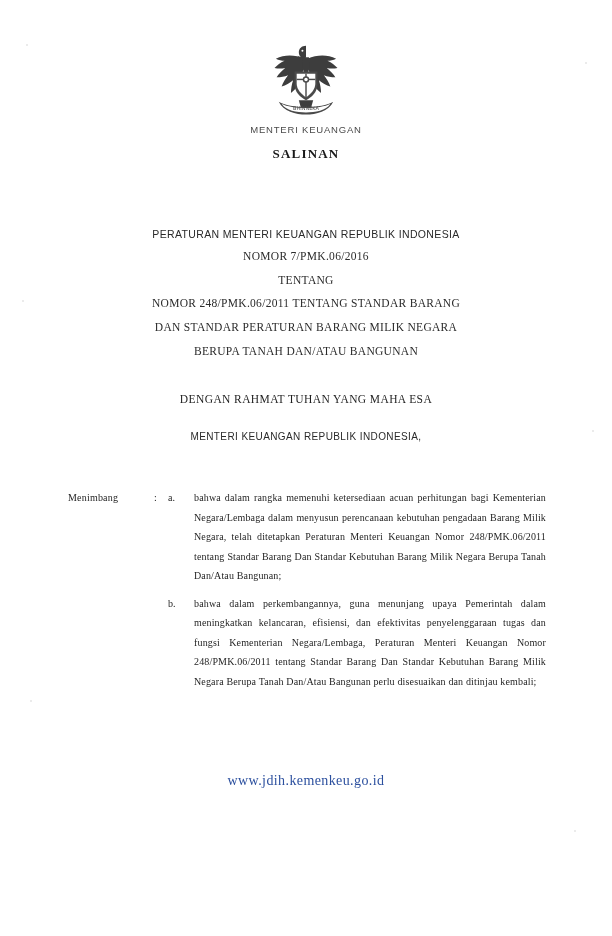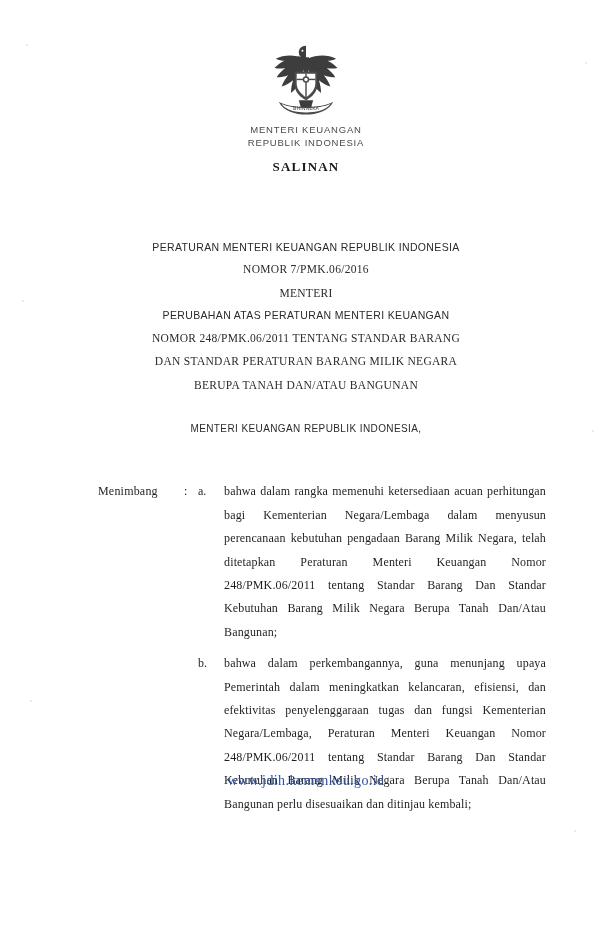--- a/index.html
+++ b/index.html
@@ -88,22 +88,21 @@
   }
 
   
   .considering {
     margin-top: 46px;
     padding-left: 68px;
     padding-right: 66px;
     display: flex;
     align-items: flex-start;
     font-family: "Liberation Serif", serif;
-    font-size: 12px;
-    margin-left: 30px;
+    font-size: 10px;
   }
   .considering-label {
     width: 86px;
     flex: 0 0 86px;
     letter-spacing: 0.2px;
     color: #1f1f1f;
     line-height: 1.95;
   }
   .considering-colon {
     width: 14px;
@@ -197,35 +196,34 @@
           <path d="M22 86 C38 96 82 96 98 86 C92 99 74 104 60 104 C46 104 28 99 22 86 Z" fill="#4a4a4a"></path>
           <path d="M26 89 C40 97 80 97 94 89 C88 99 73 101 60 101 C47 101 32 99 26 89 Z" fill="#ffffff"></path>
           <text x="60" y="98" font-size="7" text-anchor="middle" fill="#4a4a4a" font-family="DejaVu Sans, sans-serif">BHINNEKA</text>
         </g>
       </svg>
     </span>
   </div>
 
   <div class="ministry">
     <div>MENTERI KEUANGAN</div>
-    <div>REPUBLIK INDONESIA</div>
   </div>
 
   <div class="salinan">SALINAN</div>
 
   <div class="title-block">
     <div>PERATURAN MENTERI KEUANGAN REPUBLIK INDONESIA</div>
     <div class="line-serif">NOMOR   7/PMK.06/2016</div>
-    <div class="line-serif">MENTERI</div>
-    <div>PERUBAHAN ATAS PERATURAN MENTERI KEUANGAN</div>
+    <div class="line-serif">TENTANG</div>
     <div class="line-serif">NOMOR 248/PMK.06/2011 TENTANG STANDAR BARANG</div>
     <div class="line-serif">DAN STANDAR PERATURAN BARANG MILIK NEGARA</div>
     <div class="line-serif">BERUPA TANAH DAN/ATAU BANGUNAN</div>
   </div>
 
+  <div class="preamble">DENGAN RAHMAT TUHAN YANG MAHA ESA</div>
 
   <div class="authority">MENTERI KEUANGAN REPUBLIK INDONESIA,</div>
 
   <div class="considering">
     <div class="considering-label">Menimbang</div>
     <div class="considering-colon">:</div>
     <div class="clause-list">
       <div class="clause">
         <div class="clause-marker">a.</div>
         <div class="clause-text">bahwa dalam rangka memenuhi ketersediaan acuan perhitungan bagi Kementerian Negara/Lembaga dalam menyusun perencanaan kebutuhan pengadaan Barang Milik Negara, telah ditetapkan Peraturan Menteri Keuangan Nomor 248/PMK.06/2011 tentang Standar Barang Dan Standar Kebutuhan Barang Milik Negara Berupa Tanah Dan/Atau Bangunan;</div>

